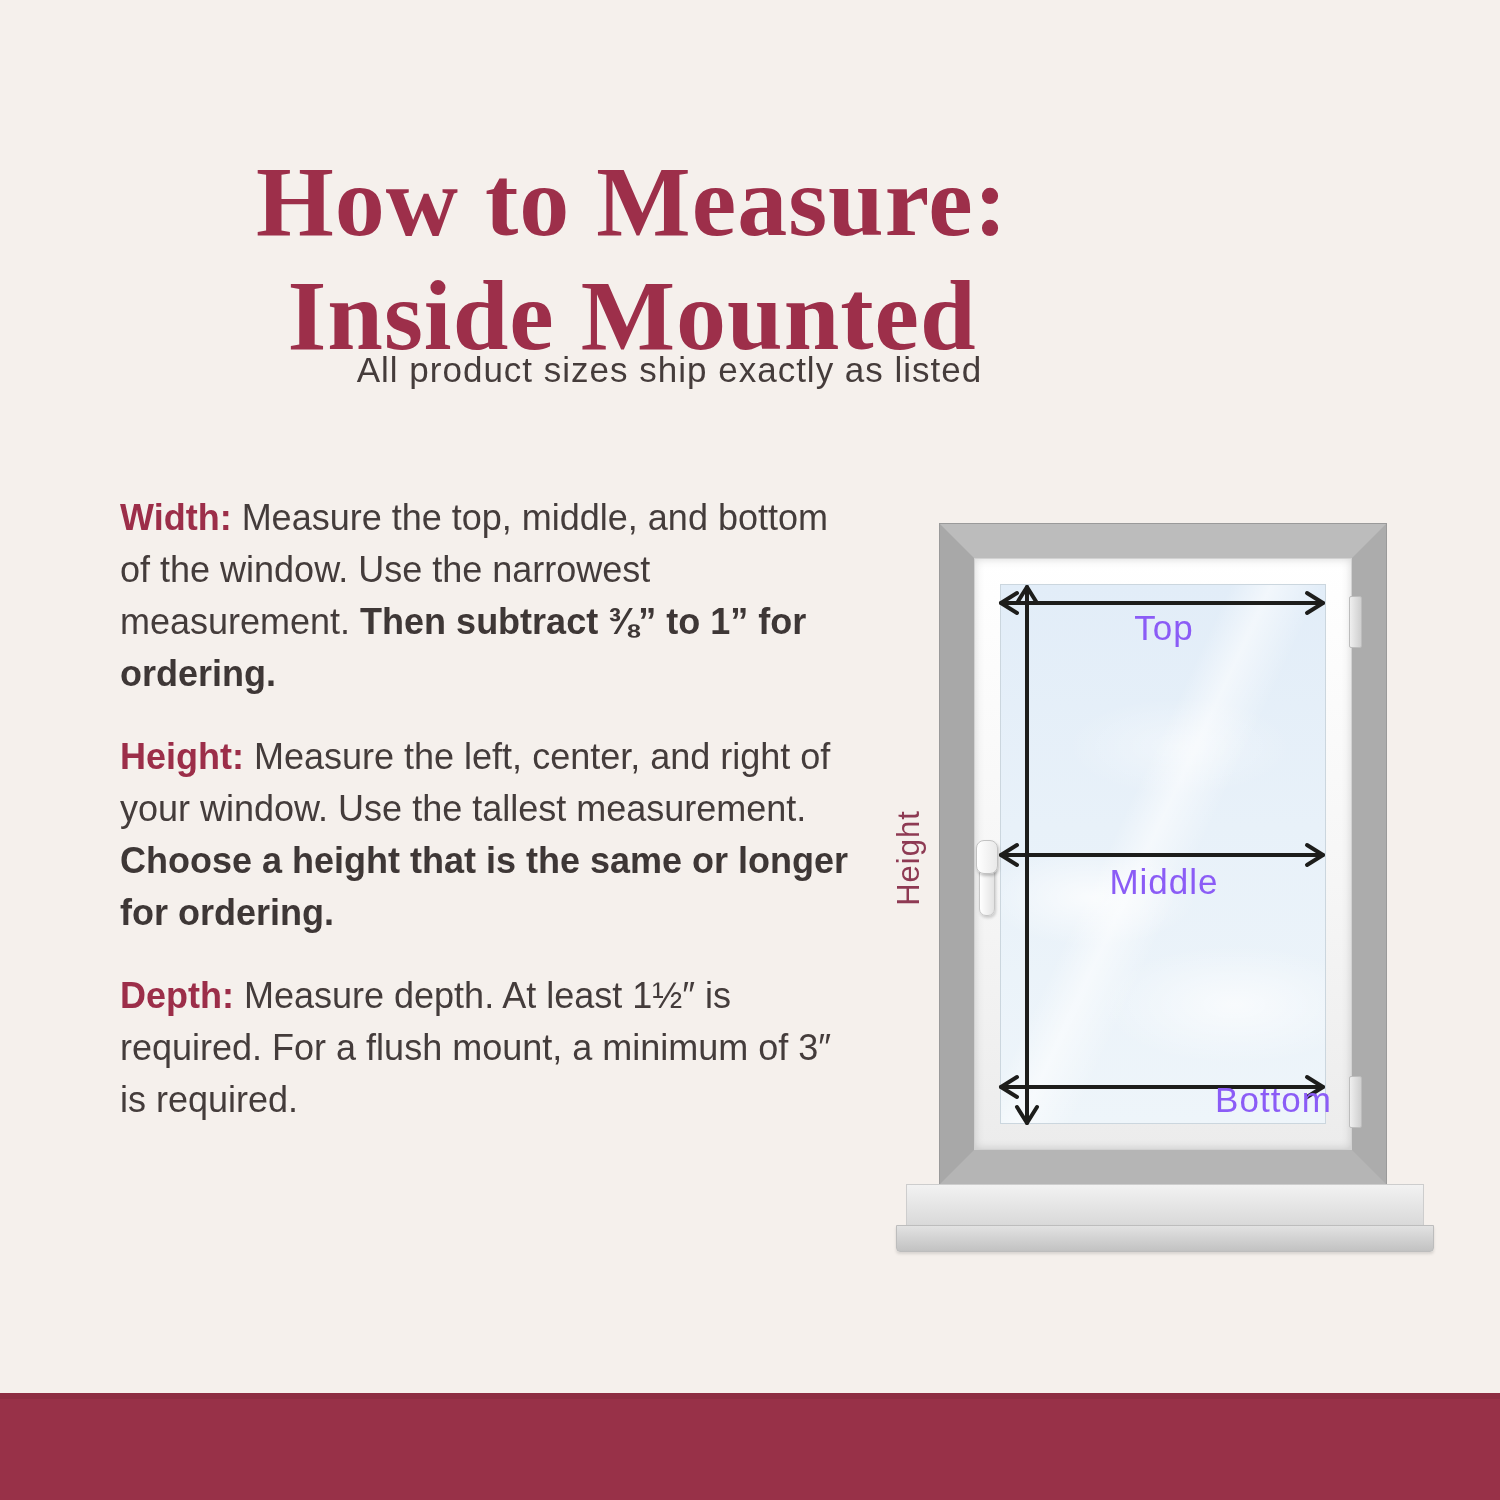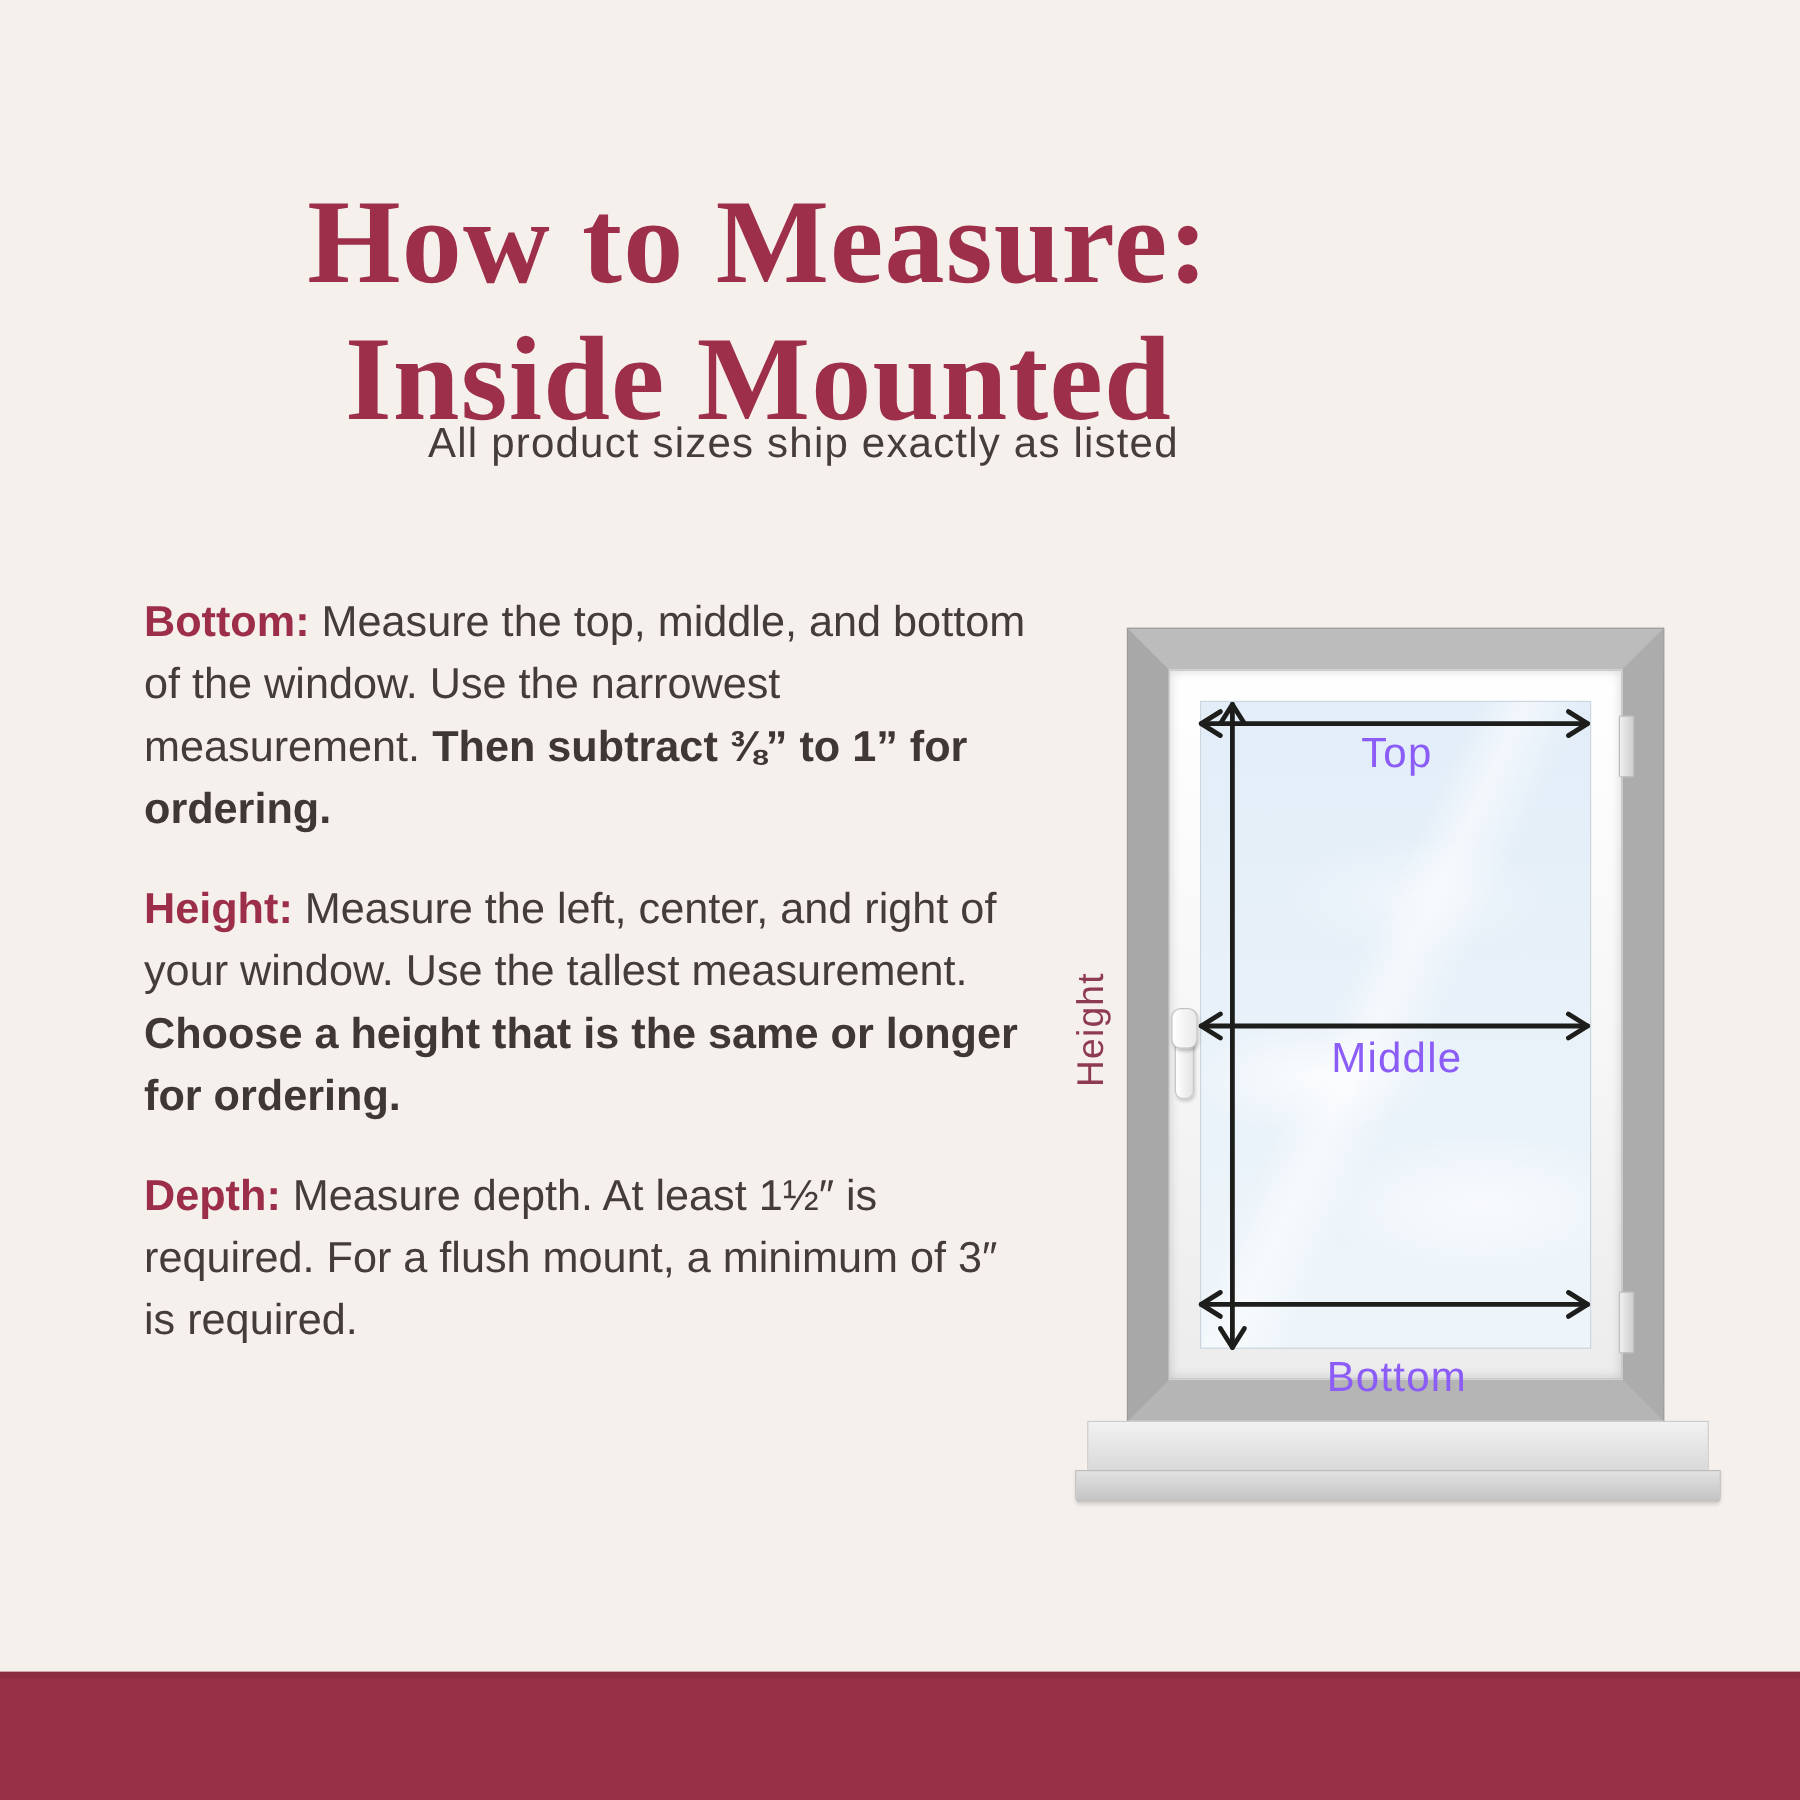--- a/index.html
+++ b/index.html
@@ -107,21 +107,21 @@
   .arrows path{stroke:#1d1d1b;stroke-width:4;fill:none;stroke-linecap:round;stroke-linejoin:round;}
   .win-label{
     position:absolute;left:996px;width:336px;
     text-align:center;
     font-size:35px;
     color:#8b5cf6;
     letter-spacing:1px;
   }
   #lbl-top{top:608px;}
   #lbl-middle{top:862px;}
-  #lbl-bottom{top:1128px;}
+  #lbl-bottom{top:1080px;text-align:right;}
   .height-label{
     position:absolute;left:909px;top:858px;
     transform:translate(-50%,-50%) rotate(-90deg);
     font-size:31px;color:#8e3a53;letter-spacing:1px;
     white-space:nowrap;
   }
 
   
   .footer{
     position:absolute;left:0;top:1393px;width:1500px;height:107px;
@@ -132,21 +132,21 @@
 </head>
 <body>
 
 <div id="canvas">
 
   <h1 class="title"><span>How to Measure:</span><br><span>Inside Mounted</span></h1>
 
   <div class="subtitle">All product sizes ship exactly as listed</div>
 
   <div class="bodytext">
-    <p class="para"><span class="label">Bottom:</span><span> Measure the top, middle, and bottom of the window. Use the narrowest measurement. </span><span class="b">Then subtract ⅜” to 1” for ordering.</span><br></p>
+    <p class="para"><span class="label">Width:</span><span> Measure the top, middle, and bottom of the window. Use the narrowest measurement. </span><span class="b">Then subtract ⅜” to 1” for ordering.</span><br></p>
 
     <p class="para"><span class="label">Height:</span><span> Measure the left, center, and right of your window. Use the tallest measurement. </span><span class="b">Choose a height that is the same or longer for ordering.</span><span></span></p>
 
     <p class="para"><span class="label">Depth:</span><span> Measure depth. At least 1½″ is required. For a flush mount, a minimum of 3″ is required.</span></p>
   </div>
 
   <div class="win">
     <div class="win-frame"></div>
     <div class="win-white"></div>
     <div class="win-glass"></div>

